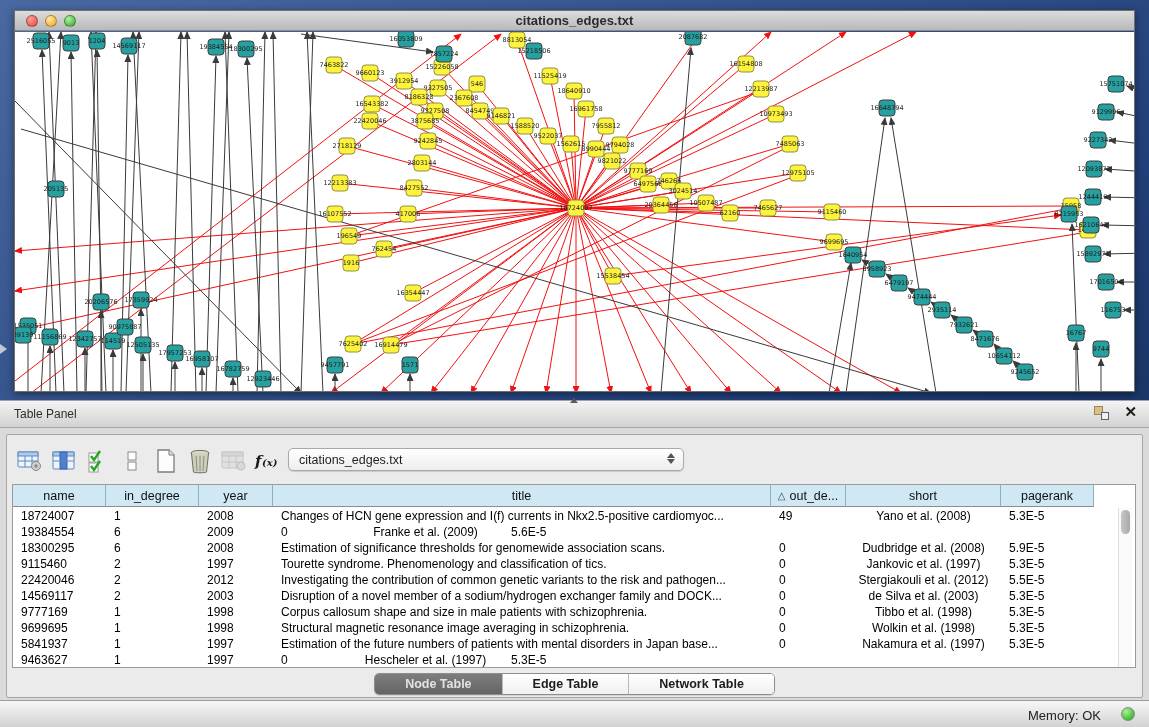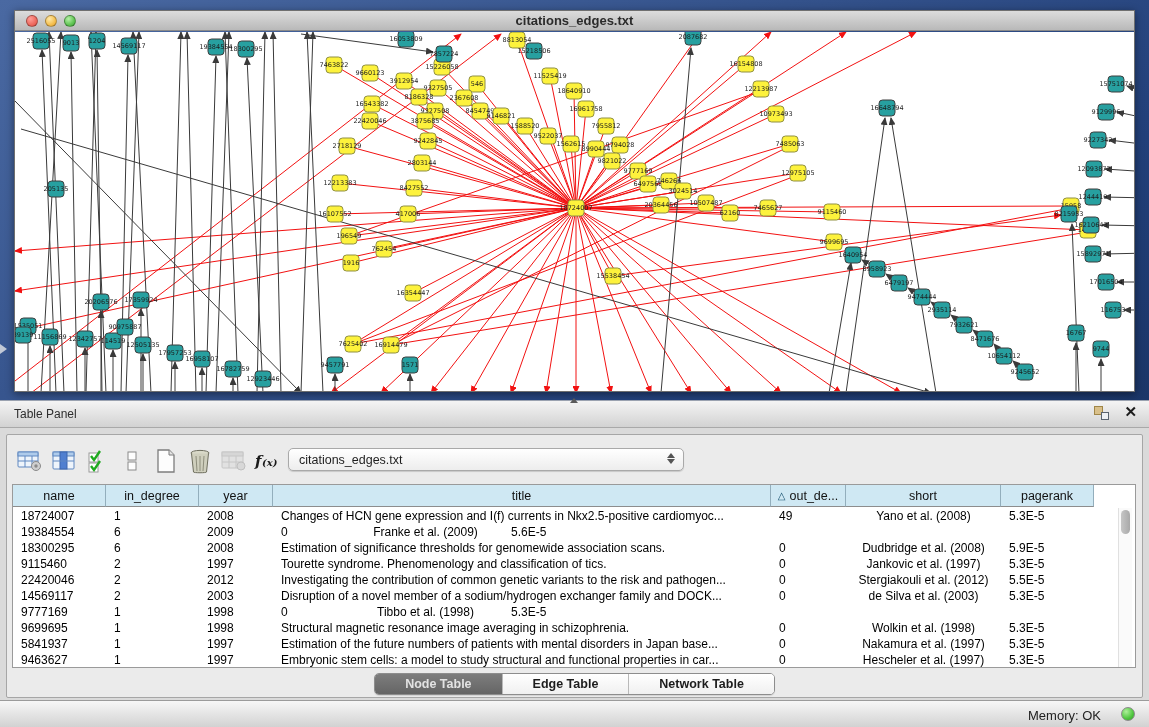--- a/index.html
+++ b/index.html
@@ -835,20 +835,21 @@
         <div class="gcell" style="width: 74px;">2003</div>
         <div class="gcell" style="width: 498px;">Disruption of a novel member of a sodium/hydrogen exchanger family and DOCK...</div>
         <div class="gcell" style="width: 75px;">0</div>
         <div class="gcell center" style="width: 155px;">de Silva et al. (2003)</div>
         <div class="gcell" style="width: 93px;">5.3E-5</div>
       </div>
       <div class="grow">
         <div class="gcell" style="width: 93px;">9777169</div>
         <div class="gcell" style="width: 93px;">1</div>
         <div class="gcell" style="width: 74px;">1998</div>
+        <div class="gcell" style="width: 498px;">Corpus callosum shape and size in male patients with schizophrenia.</div>
         <div class="gcell" style="width: 75px;">0</div>
         <div class="gcell center" style="width: 155px;">Tibbo et al. (1998)</div>
         <div class="gcell" style="width: 93px;">5.3E-5</div>
       </div>
       <div class="grow">
         <div class="gcell" style="width: 93px;">9699695</div>
         <div class="gcell" style="width: 93px;">1</div>
         <div class="gcell" style="width: 74px;">1998</div>
         <div class="gcell" style="width: 498px;">Structural magnetic resonance image averaging in schizophrenia.</div>
         <div class="gcell" style="width: 75px;">0</div>
@@ -861,21 +862,20 @@
         <div class="gcell" style="width: 74px;">1997</div>
         <div class="gcell" style="width: 498px;">Estimation of the future numbers of patients with mental disorders in Japan base...</div>
         <div class="gcell" style="width: 75px;">0</div>
         <div class="gcell center" style="width: 155px;">Nakamura et al. (1997)</div>
         <div class="gcell" style="width: 93px;">5.3E-5</div>
       </div>
       <div class="grow">
         <div class="gcell" style="width: 93px;">9463627</div>
         <div class="gcell" style="width: 93px;">1</div>
         <div class="gcell" style="width: 74px;">1997</div>
-        <div class="gcell" style="width: 498px;">Embryonic stem cells: a model to study structural and functional properties in car...</div>
         <div class="gcell" style="width: 75px;">0</div>
         <div class="gcell center" style="width: 155px;">Hescheler et al. (1997)</div>
         <div class="gcell" style="width: 93px;">5.3E-5</div>
       </div>
     </div>
   <div id="vscroll">
       <div class="thumb"></div>
     </div>
 </div>
 

